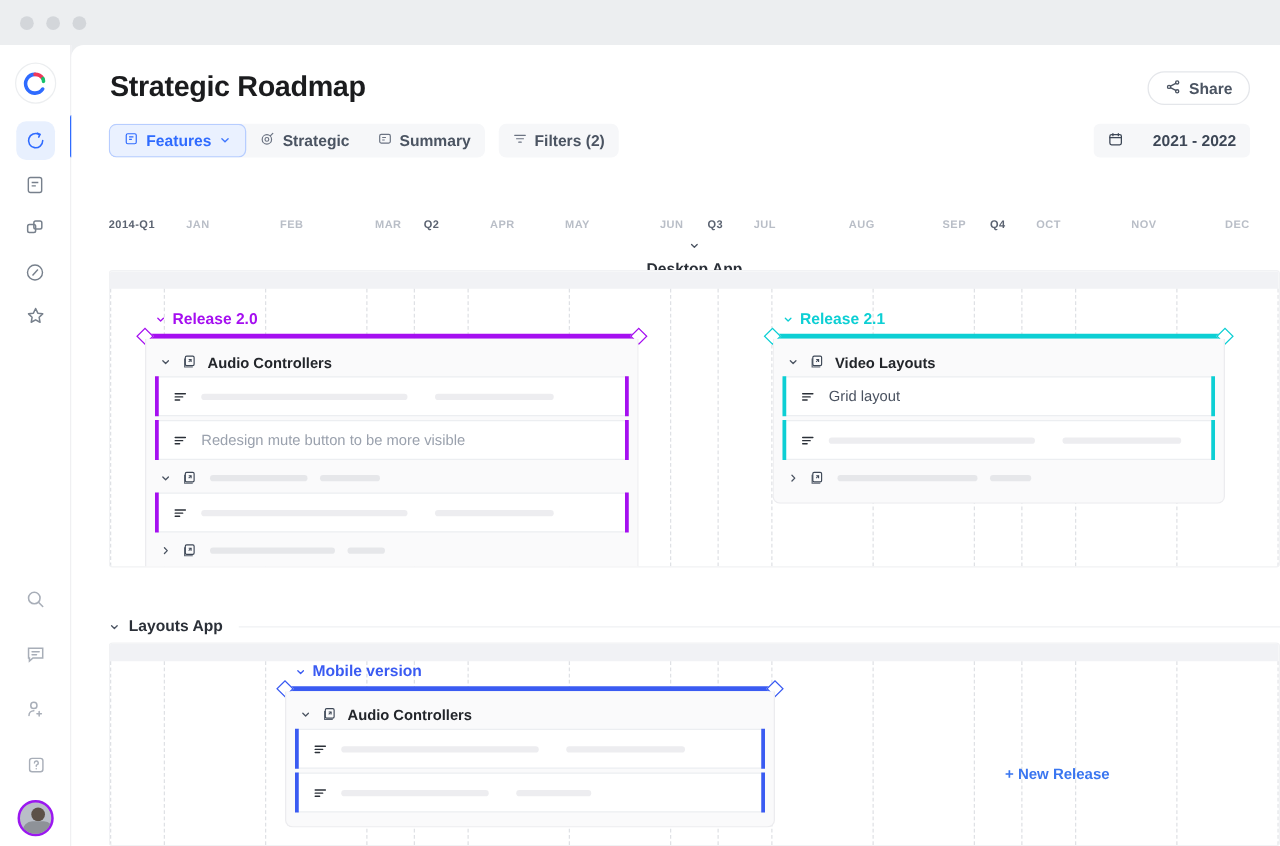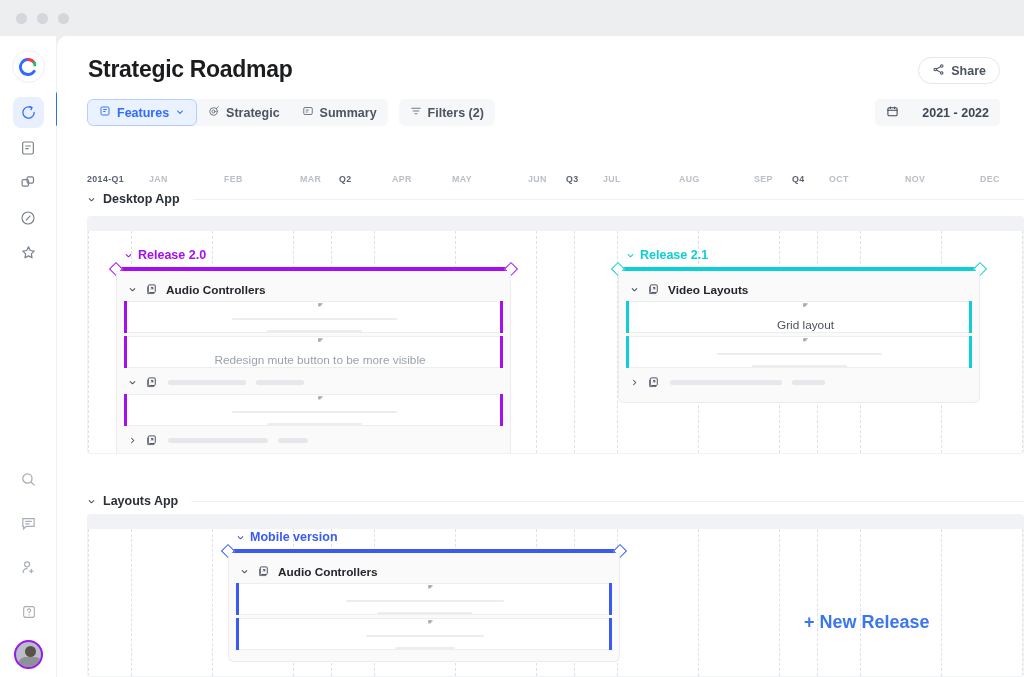--- a/index.html
+++ b/index.html
@@ -180,36 +180,36 @@
   .epic-row .caret { width: 9px; color: #4b5462; display: flex; align-items: center; justify-content: center; }
 
   .task {
     position: relative;
     background: #fff;
     border: 1px solid #eceef1;
     border-radius: 3px;
     height: 32px;
     margin-bottom: 3px;
     display: flex; align-items: center;
-    padding-left: 13px; gap: 10px; flex-direction: column;
+    padding-left: 13px; gap: 10px;
   }
   .task .edge-l, .task .edge-r {
     position: absolute; top: -1px; bottom: -1px; width: 3px;
   }
   .task .edge-l { left: -1px; }
   .task .edge-r { right: -1px; }
   .task-txt { font-size: 11.8px; color: #4a5260; white-space: nowrap; }
   .task-txt.dim { color: #9aa1ad; }
 
   .bar { height: 5px; border-radius: 3px; background: #ededf0; }
   .bar.d { background: #e6e7ea; }
 
   .new-release {
     position: absolute;
-    font-size: 18px; font-weight: 700; color: #3a76f0;
+    font-size: 12px; font-weight: 700; color: #3a76f0;
     white-space: nowrap;
   }
 </style>
 </head>
 <body>
 
 <div id="app">
 
   <div class="titlebar">
     <span class="dot"></span>
@@ -380,21 +380,21 @@
         <span class="tl-m" style="left: 516px;">JUL</span>
         <span class="tl-m" style="left: 592px;">AUG</span>
         <span class="tl-m" style="left: 667px;">SEP</span>
         <span class="tl-q" style="left: 705px;">Q4</span>
         <span class="tl-m" style="left: 742px;">OCT</span>
         <span class="tl-m" style="left: 818px;">NOV</span>
         <span class="tl-m" style="left: 893px;">DEC</span>
       </div>
 
     <div class="canvas" id="canvas">
-        <div class="group-head" style="top: 0px;">
+        <div class="group-head" style="top: 0px; flex-direction: column;">
           <svg width="9" height="9" viewBox="0 0 24 24" fill="none" stroke="#4b5462" stroke-width="2.8" stroke-linecap="round" stroke-linejoin="round">
             <path d="M6 9.5l6 6 6-6"></path>
           </svg>
           <span>Desktop App</span>
           <span class="ln"></span>
         </div>
         <div class="lane" style="left: 0px; top: 24px; width: 937px; height: 238px;">
           <div class="lane-top"></div>
           <div class="gridline" style="left: 0px;"></div>
           <div class="gridline" style="left: 43px;"></div>

